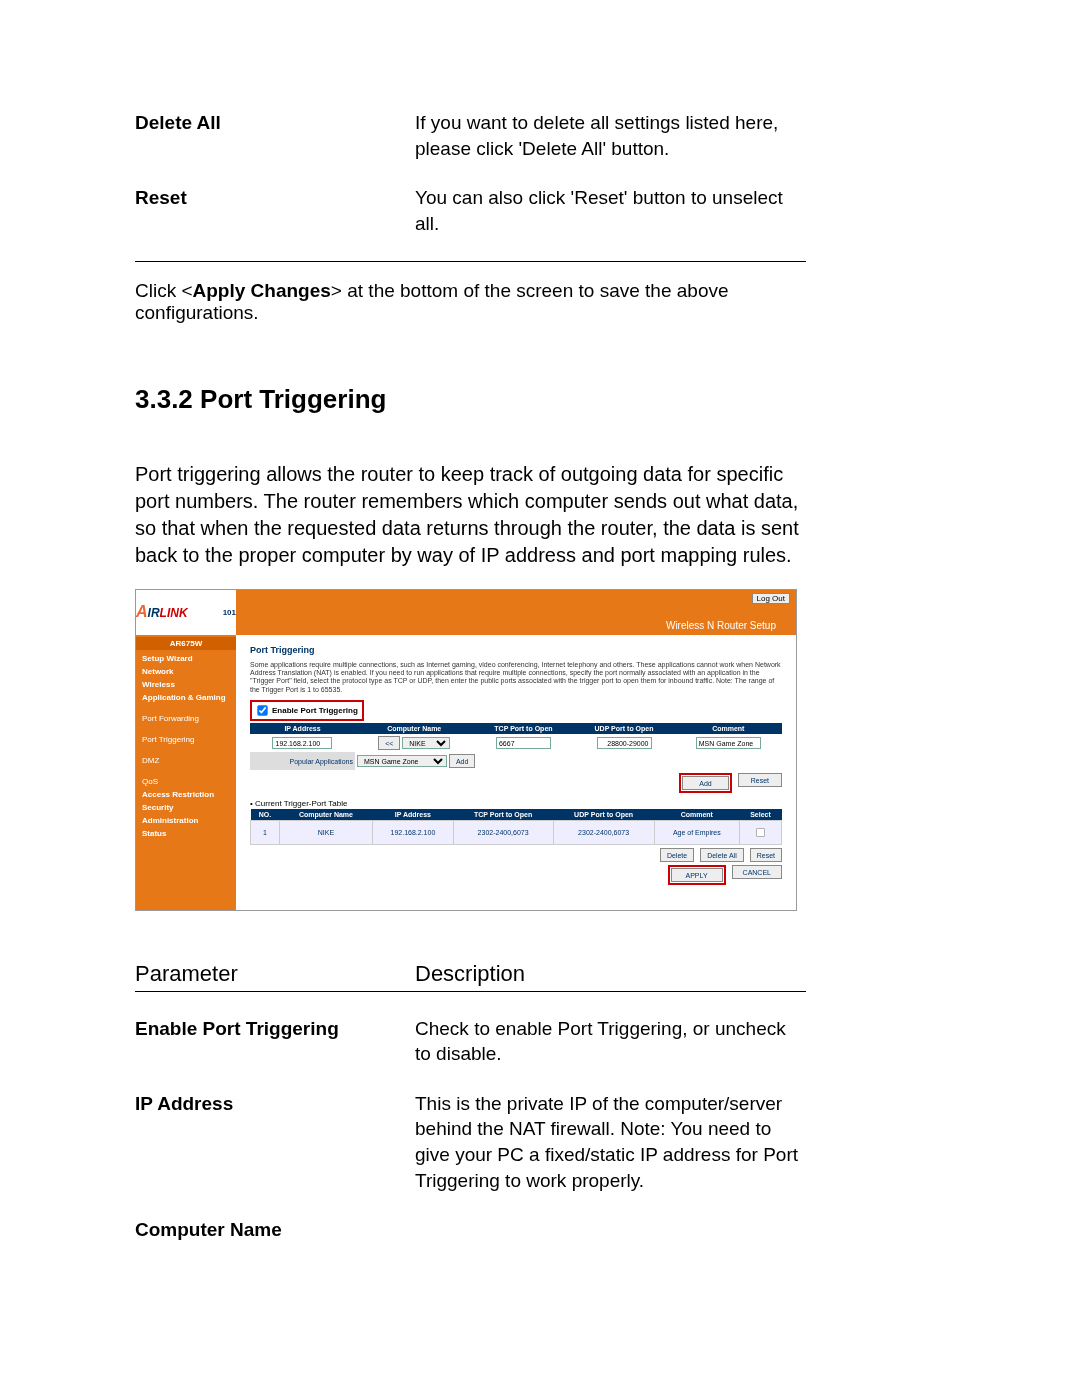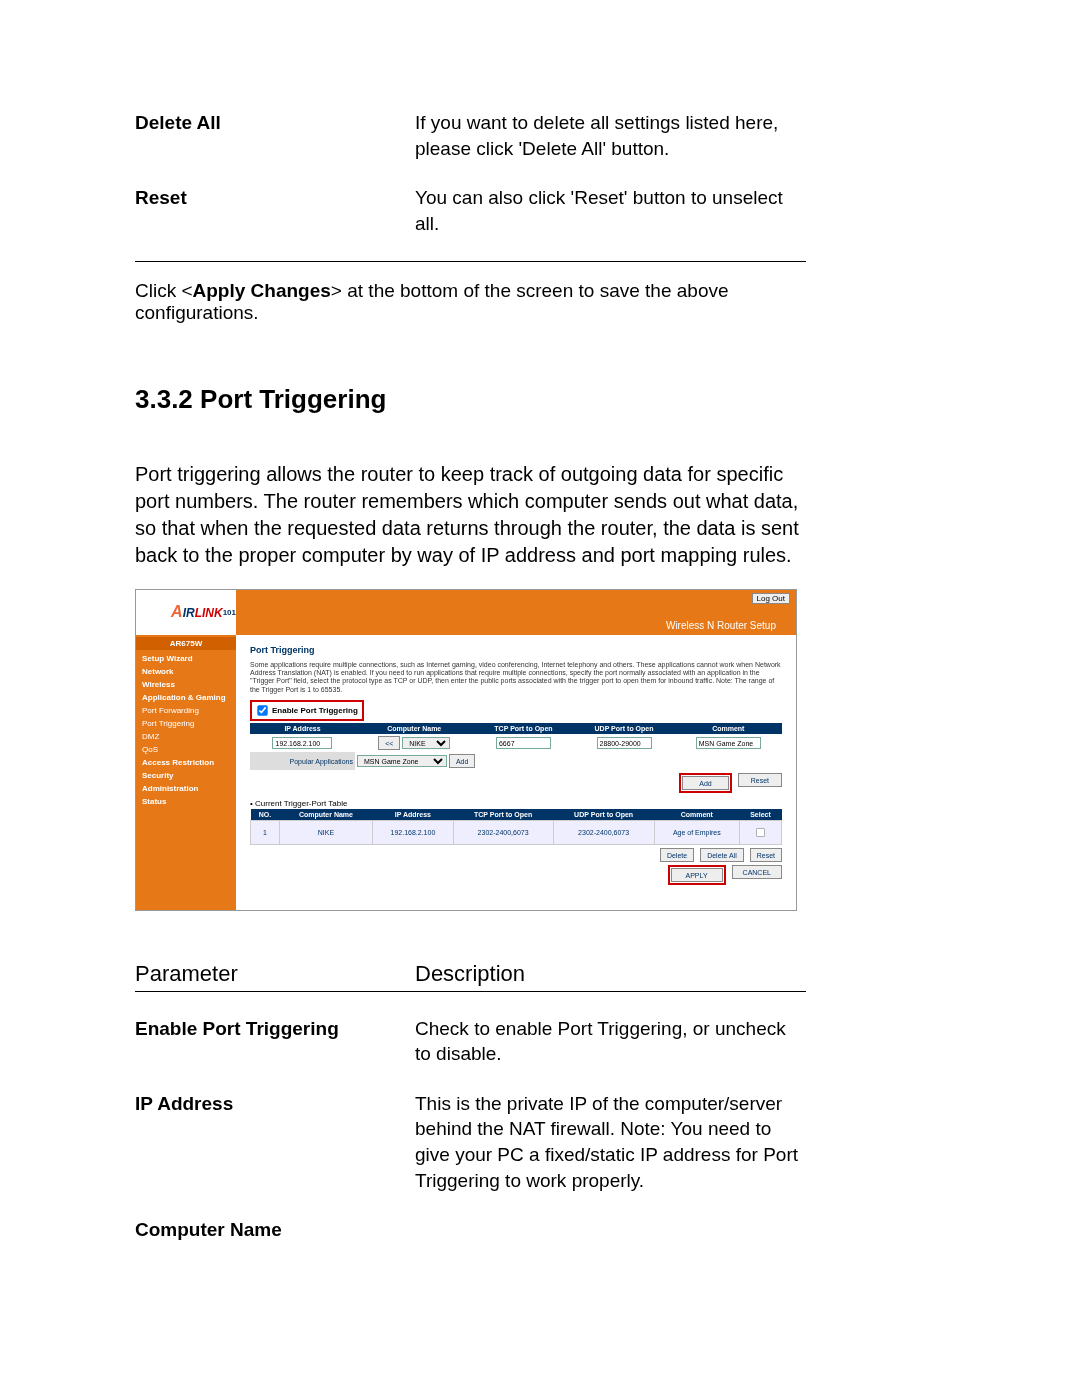--- a/index.html
+++ b/index.html
@@ -59,21 +59,21 @@
   }
   .router-top {
     display: flex;
     background: #fff;
   }
   .router-logo {
     width: 100px;
     height: 45px;
     display: flex;
     align-items: center;
-    justify-content: flex-end;
+    justify-content: space-between;
     font-weight: bold;
   }
   .router-logo .logo-txt {
     font-size: 12px;
     font-style: italic;
   }
   .router-logo .logo-a { color: #e63; font-size: 16px; }
   .router-logo .logo-ir { color: #036; }
   .router-logo .logo-link { color: #c00; }
   .router-logo .logo-101 { color:#036; font-size:8px; font-style: normal;}
@@ -120,20 +120,21 @@
   .router-sidebar a {
     display: block;
     color: #fff;
     font-size: 8px;
     font-weight: bold;
     padding: 2px 6px;
     text-decoration: none;
   }
   .router-sidebar a.sub {
     font-weight: normal;
+    margin-top: 8px;
   }
   .router-main {
     flex: 1;
     padding: 10px 14px;
     color: #036;
     font-size: 8px;
   }
   .router-main .pt-title {
     font-weight: bold;
     font-size: 9px;
@@ -313,21 +314,21 @@
             <th>UDP Port to Open</th>
             <th>Comment</th>
           </tr>
           <tr>
             <td><input type="text" style="width: 60px;" value="192.168.2.100"></td>
             <td>
               <span class="mini-btn">&lt;&lt;</span>
               <select style="width:48px"><option>NIKE</option></select>
             </td>
             <td><input type="text" style="width: 55px;" value="6667"></td>
-            <td><input type="text" style="width: 55px;" value="28800-29000"></td>
+            <td><input type="text" style="width: 55px; text-align: right;" value="28800-29000"></td>
             <td><input type="text" style="width: 65px;" value="MSN Game Zone"></td>
           </tr>
           <tr>
             <td style="text-align:right; background:#ddd;">Popular Applications</td>
             <td colspan="2" style="text-align:left;">
               <select style="width:90px"><option>MSN Game Zone</option></select>
               <span class="mini-btn">Add</span>
             </td>
             <td></td>
                 <td></td>

